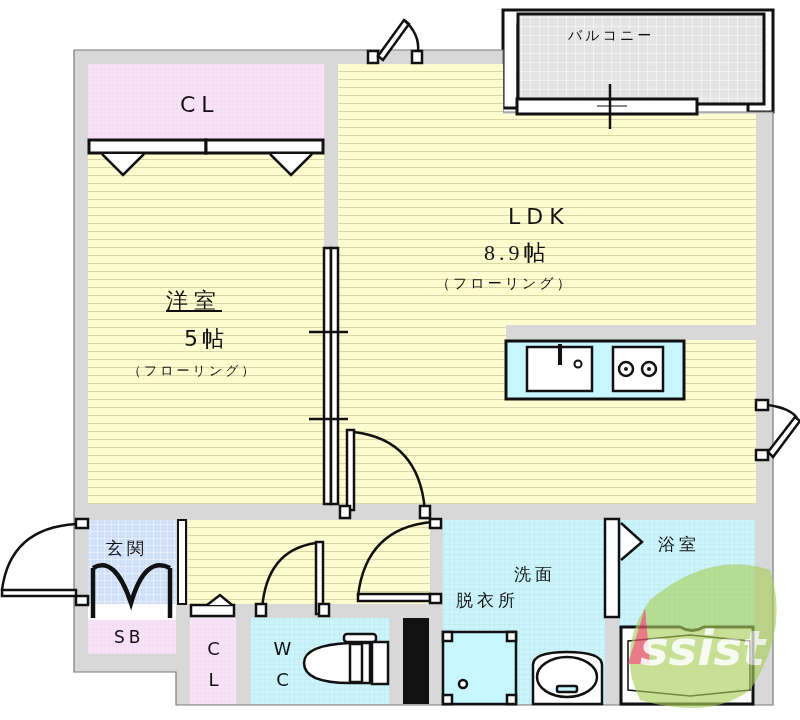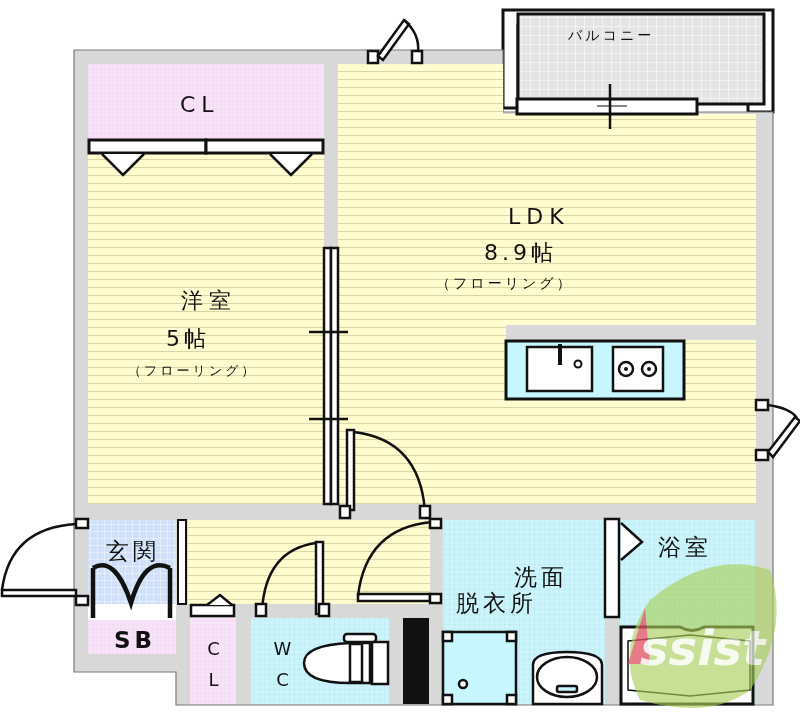--- a/index.html
+++ b/index.html
@@ -1,20 +1,20 @@
 <!DOCTYPE html>
 <html><head>
 <meta charset="utf-8">
 <style>
   html,body{margin:0;padding:0;background:#ffffff;}
   body{width:800px;height:720px;position:relative;overflow:hidden;font-family:"DejaVu Sans","Liberation Sans",sans-serif;}
   #plan{position:absolute;left:0;top:0;width:800px;height:720px;}
   .lbl{position:absolute;color:#111;text-align:center;white-space:nowrap;line-height:1;}
   .big{font-size:22px;letter-spacing:6px;}
-  .mid{font-size:23px;letter-spacing:4px;}
+  .mid{font-size:17px;letter-spacing:4px;}
   .sml{font-size:14px;letter-spacing:3px;}
   .vert{writing-mode:vertical-rl;text-orientation:upright;letter-spacing:10px;font-size:18px;}
 </style>
 </head>
 <body>
 
 <svg id="plan" viewBox="0 0 800 720" xmlns="http://www.w3.org/2000/svg">
   <defs>
     <pattern id="floorLines" width="8" height="8" patternUnits="userSpaceOnUse">
       <rect width="8" height="8" fill="#fffdd0"></rect>
@@ -192,27 +192,27 @@
     <path d="M640 700 Q615 650 650 600 Q710 550 770 570 Q790 630 750 690 Q710 720 640 700 Z" fill="#a8cf5a" opacity="0.85"></path>
     <path d="M628 664 L645 608 L650 664 Z" fill="#e05060"></path>
     <text x="640" y="665" font-family="DejaVu Sans, sans-serif" font-weight="bold" font-style="italic" font-size="48" fill="#ffffff" opacity="0.85">ssist</text>
   </g>
 </svg>
 
 <div class="lbl big" style="left:180px;top:94px;">CL</div>
 <div class="lbl sml" style="left:568px;top:28px;">バルコニー</div>
 
 <div class="lbl big" style="left:490px;top:206px;margin-left:18px;">LDK</div>
-<div class="lbl big" style="left:484px;top:242px;letter-spacing:4px;">8.9帖</div>
+<div class="lbl big" style="left:484px;top:242px;letter-spacing:4px;font-family:Liberation Serif, serif;">8.9帖</div>
 <div class="lbl sml" style="left:436px;top:276px;">（フローリング）</div>
 
-<div class="lbl big" style="left:181px;top:290px;">洋室</div>
-<div class="lbl big" style="left:166px;top:328px;letter-spacing:4px;">5帖</div>
+<div class="lbl big" style="left:166px;top:290px;text-decoration:underline;">洋室</div>
+<div class="lbl big" style="left:184px;top:328px;letter-spacing:4px;">5帖</div>
 <div class="lbl sml" style="left:128px;top:364px;font-size:13px;">（フローリング）</div>
 
 <div class="lbl mid" style="left:106px;top:540px;">玄関</div>
-<div class="lbl mid" style="left:114px;top:629px;font-weight:bold;">SB</div>
+<div class="lbl mid" style="left:114px;top:629px;">SB</div>
 <div class="lbl vert" style="left:204px;top:638px;">CL</div>
 <div class="lbl vert" style="left:273px;top:638px;">WC</div>
 
 <div class="lbl mid" style="left:514px;top:566px;">洗面</div>
 <div class="lbl mid" style="left:456px;top:592px;">脱衣所</div>
 <div class="lbl mid" style="left:658px;top:536px;">浴室</div>
 
 </body></html>

